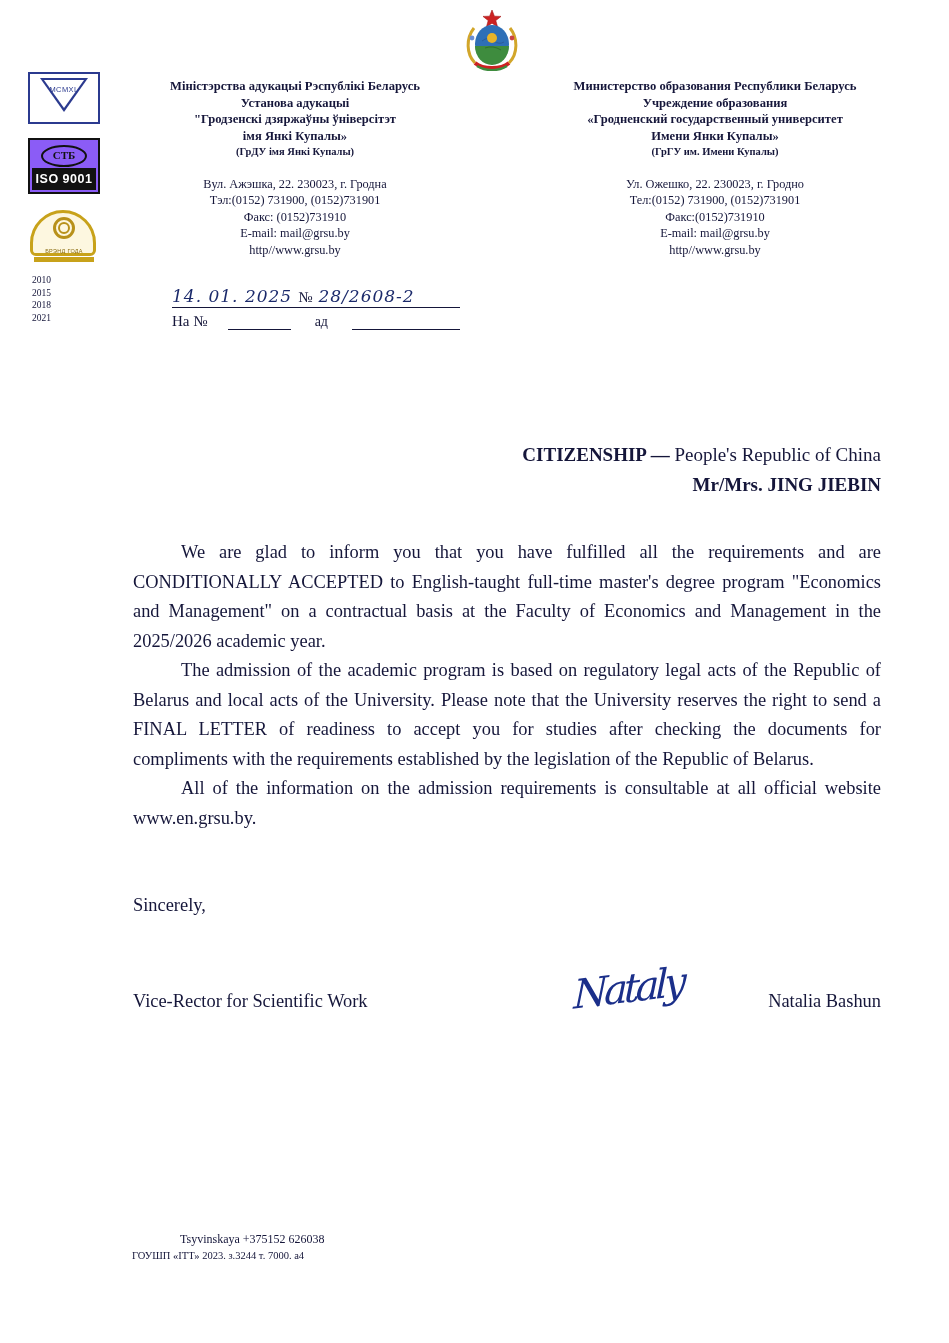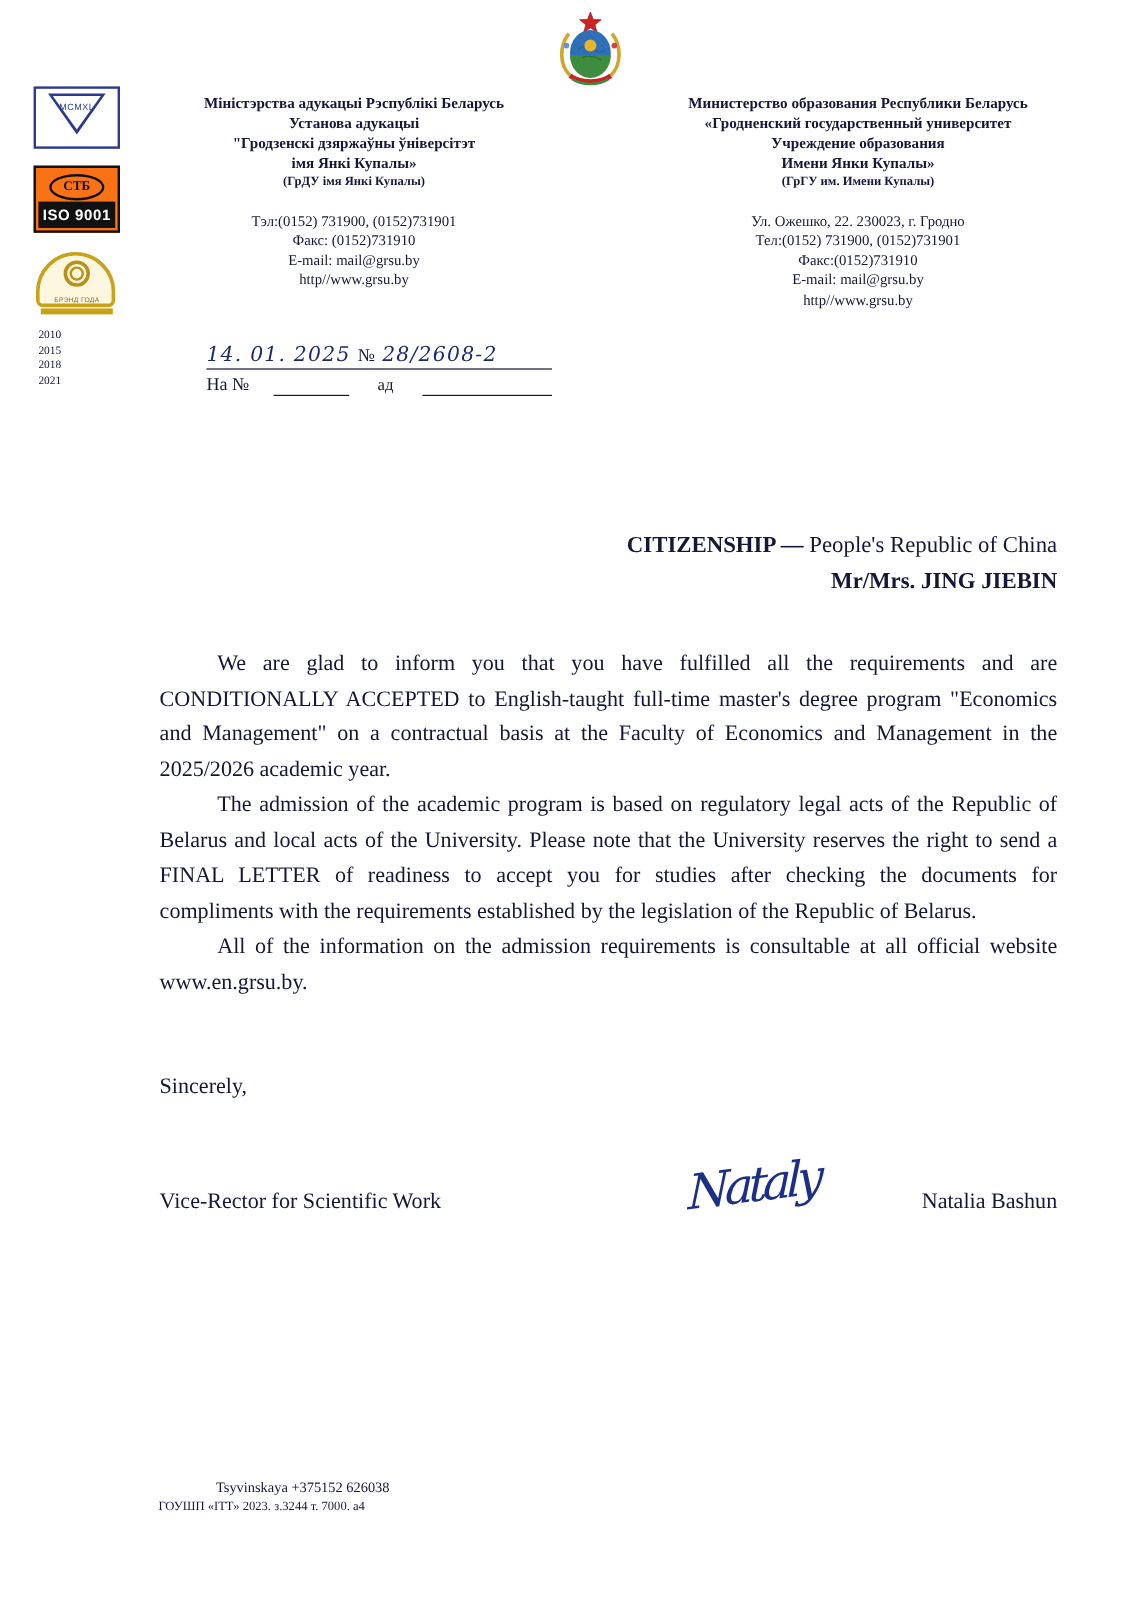--- a/index.html
+++ b/index.html
@@ -70,21 +70,21 @@
   }
 
   .mark-iso {
     margin-top: 14px;
     margin-left: 6px;
     width: 72px;
     height: 56px;
     border: 2.5px solid #111111;
     box-sizing: border-box;
     position: relative;
-    background: #f97316;
+    background: #8b5cf6;
   }
   .mark-iso .iso-oval {
     position: absolute;
     left: 50%;
     top: 5px;
     transform: translateX(-50%);
     width: 46px;
     height: 22px;
     border: 2.5px solid #111;
     border-radius: 50%;
@@ -395,32 +395,33 @@
 
 <div class="hdr hdr-left">
   <div class="org">
     <div>Міністэрства адукацыі Рэспублікі Беларусь</div>
     <div>Установа адукацыі</div>
     <div>"Гродзенскі дзяржаўны ўніверсітэт</div>
     <div>імя Янкі Купалы»</div>
     <div class="small-line">(ГрДУ імя Янкі Купалы)</div>
   </div>
   <div class="contacts">
+    <div>Вул. Ажэшка, 22. 230023, г. Гродна</div>
     <div>Тэл:(0152) 731900, (0152)731901</div>
     <div>Факс: (0152)731910</div>
     <div>E-mail: mail@grsu.by</div>
     <div>http//www.grsu.by</div>
   </div>
 </div>
 
 <div class="hdr hdr-right">
   <div class="org">
     <div>Министерство образования Республики Беларусь</div>
+    <div>Учреждение образования</div>
     <div>«Гродненский государственный университет</div>
-    <div>Учреждение образования</div>
     <div>Имени Янки Купалы»</div>
     <div class="small-line">(ГрГУ им. Имени Купалы)</div>
   </div>
   <div class="contacts">
     <div>Ул. Ожешко, 22. 230023, г. Гродно</div>
     <div>Тел:(0152) 731900, (0152)731901</div>
     <div>Факс:(0152)731910</div>
     <div>E-mail: mail@grsu.by</div>
     <div>http//www.grsu.by</div>
   </div>

